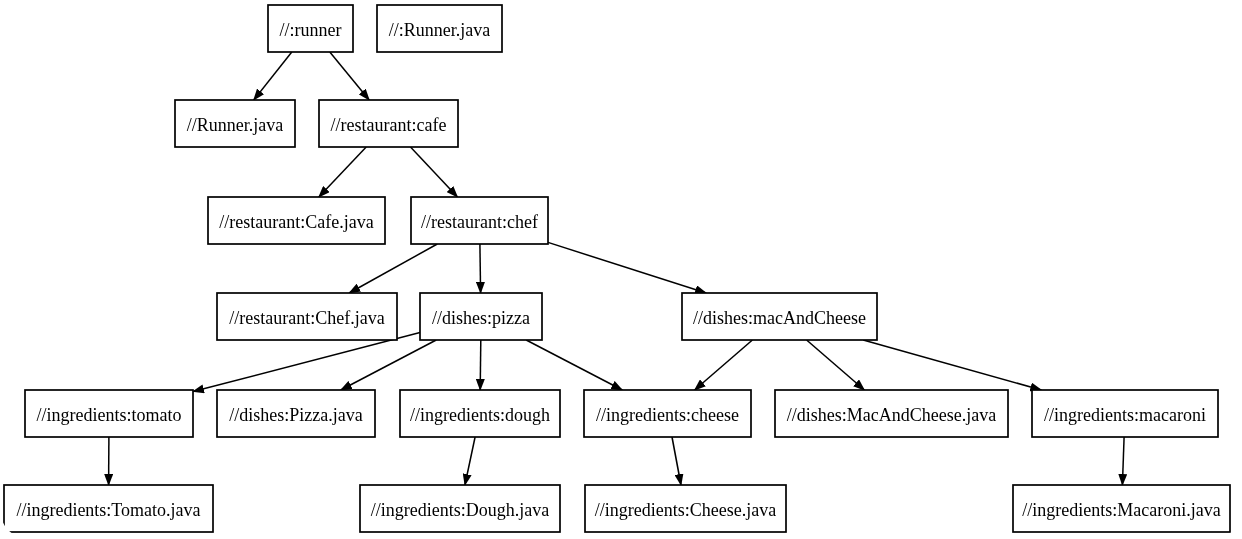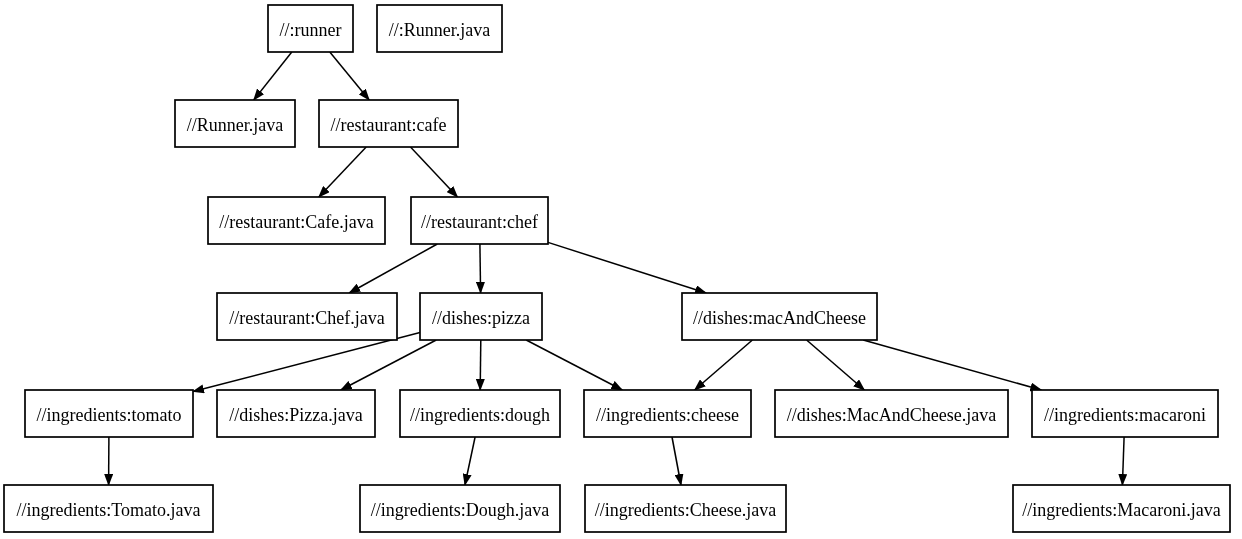--- a/index.html
+++ b/index.html
@@ -7,20 +7,21 @@
     padding: 0;
     background: #ffffff;
     font-family: "Liberation Serif", "DejaVu Serif", serif;
   }
   .canvas-wrap {
     position: relative;
     width: 1242px;
     height: 539px;
     background: #ffffff;
     overflow: hidden;
+    border-radius: 29px;
   }
   svg text {
     font-family: "Liberation Serif", "DejaVu Serif", serif;
     font-size: 18px;
     fill: #000000;
   }
   svg rect.node-box {
     fill: #ffffff;
     stroke: #000000;
     stroke-width: 1.7;

